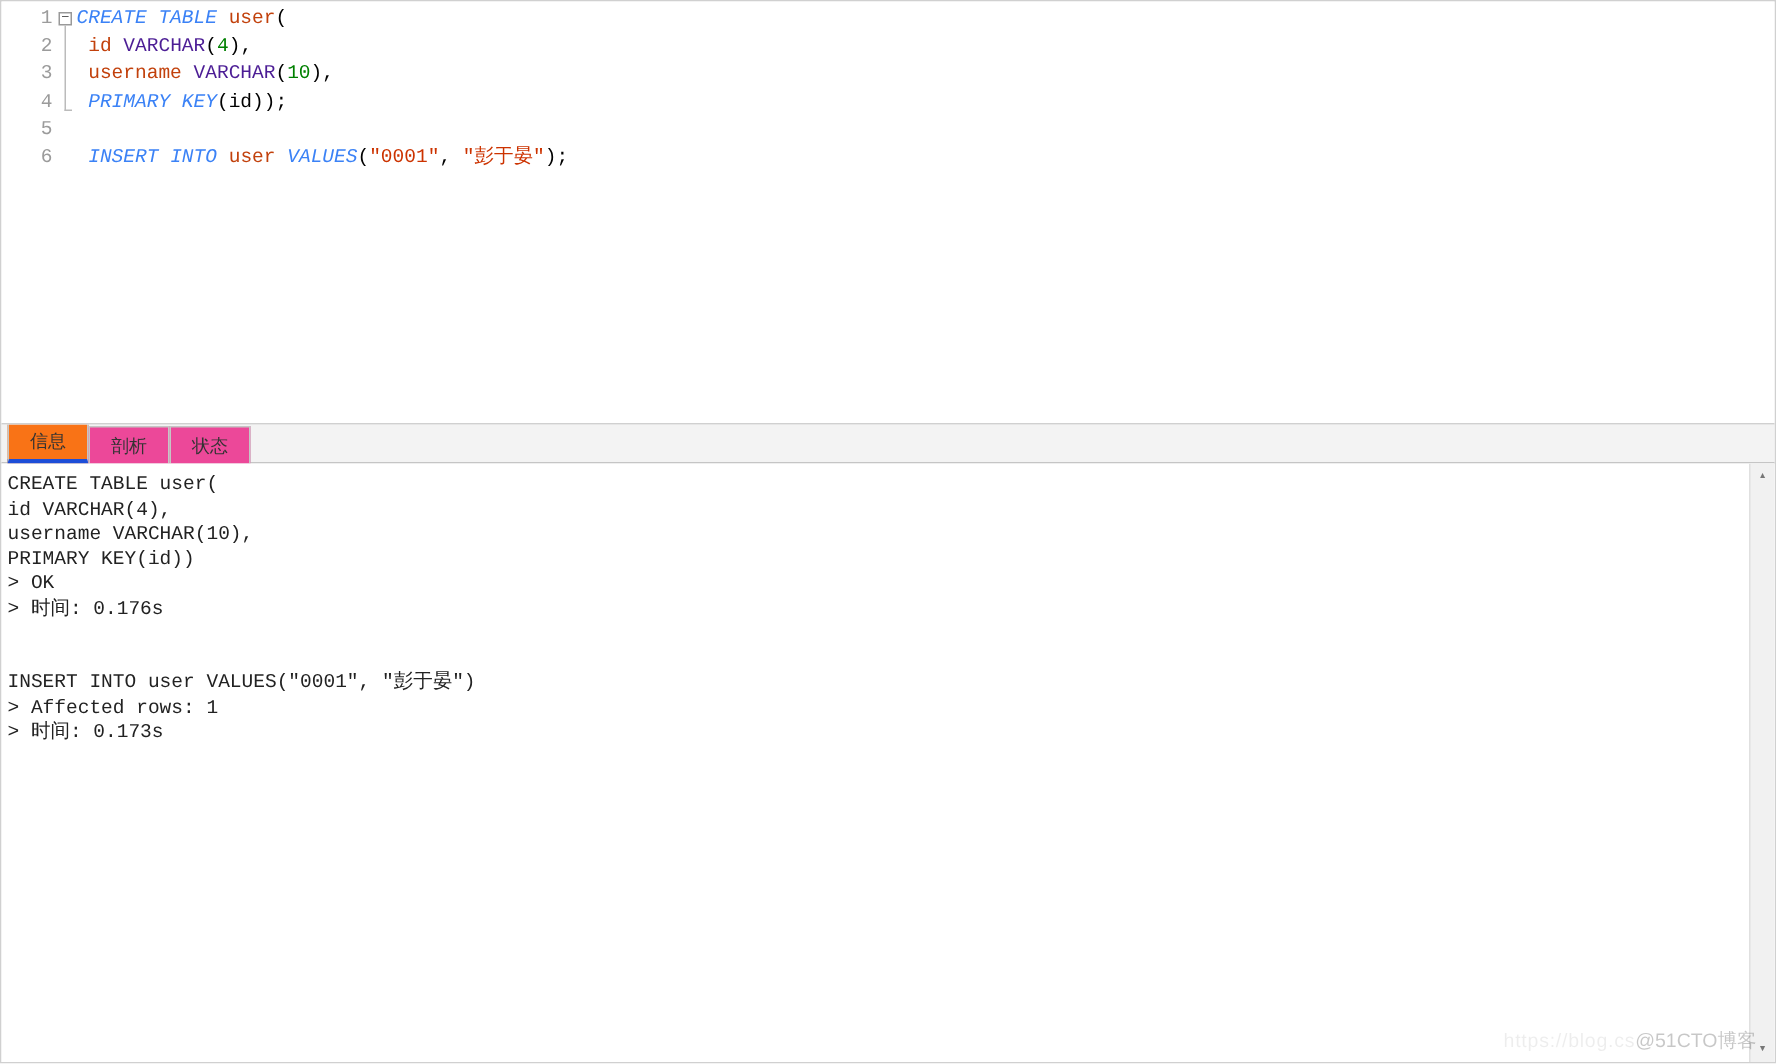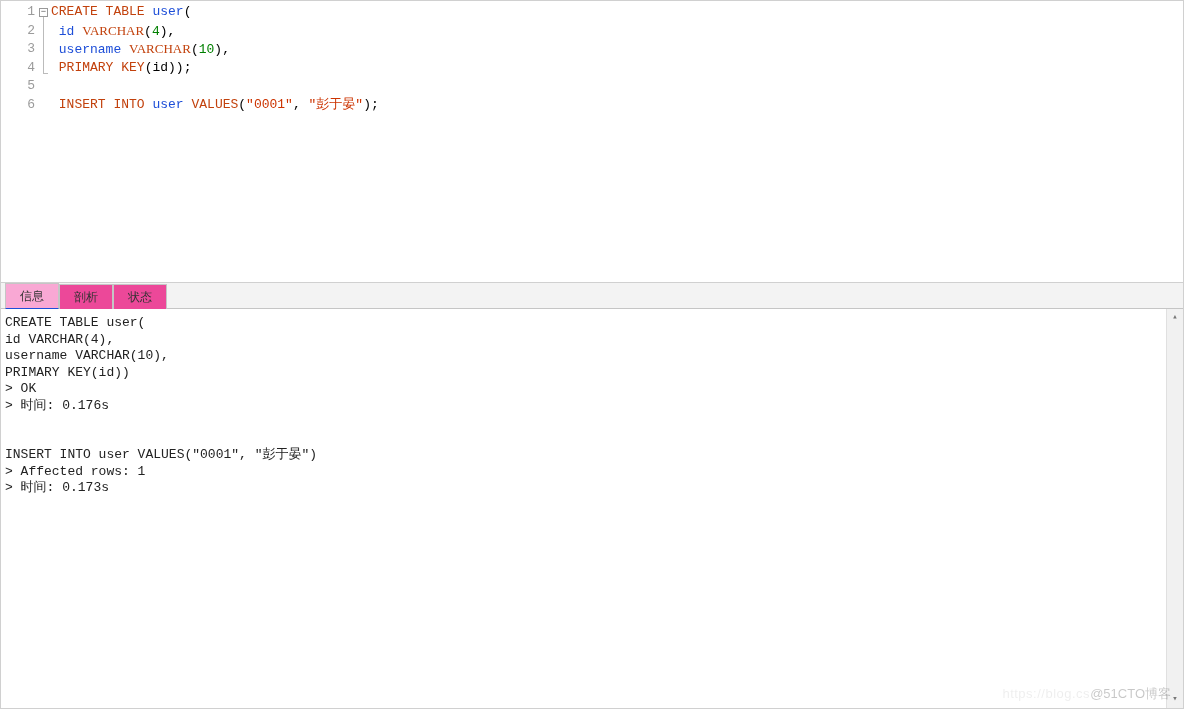--- a/index.html
+++ b/index.html
@@ -70,23 +70,23 @@
   .fold-end {
     position: absolute;
     left: 4px;
     top: 70px;
     width: 5px;
     height: 1px;
     background: #bbb;
   }
   .code-lines { white-space: pre; }
   .code-lines .line { height: 18.5px; }
-  .kw { color: #c2410c; }
-  .type { color: #c2410c; font-family: Liberation Serif, serif; }
-  .ident { color: #1d4ed8; }
+  .kw { color: #3b82f6; font-style: italic; }
+  .type { color: #4c1d95; }
+  .ident { color: #c2410c; }
   .num { color: #008000; }
   .str { color: #cc3300; }
   .punct { color: #000000; }
 
   .tabs-row {
     display: flex;
     align-items: flex-end;
     height: 26px;
     background: #f3f3f3;
     border-bottom: 1px solid #c5c5c5;
@@ -98,22 +98,22 @@
     padding: 4px 14px 3px 14px;
     border: 1px solid #c5c5c5;
     border-bottom: none;
     background: #ec4899;
     margin-right: 0px;
     margin-bottom: -1px;
     cursor: pointer;
     color: #333;
   }
   .tab.active {
-    background: #f9a8d4;
-    border-bottom: 1px solid #1d4ed8;
+    background: #f97316;
+    border-bottom: 3px solid #1d4ed8;
   }
 
   .output-pane {
     flex: 1;
     background: #ffffff;
     font-family: Consolas, "Courier New", monospace;
     font-size: 13px;
     line-height: 16.5px;
     position: relative;
     overflow: hidden;

